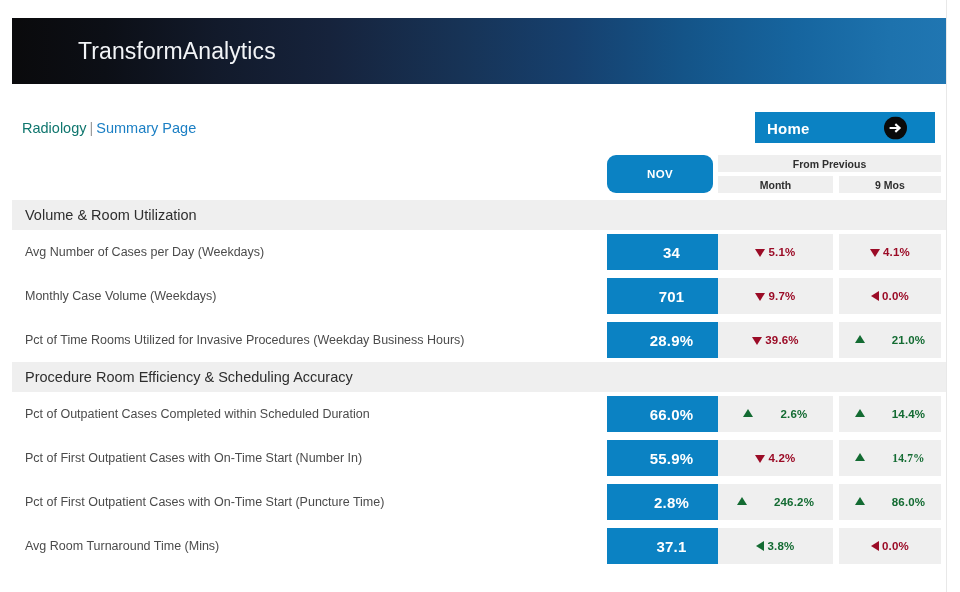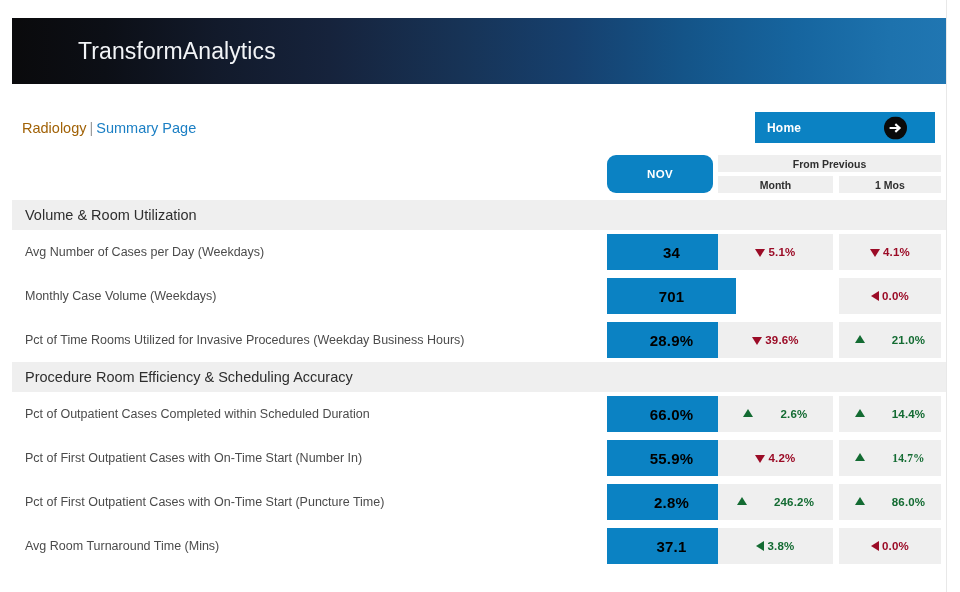--- a/index.html
+++ b/index.html
@@ -73,41 +73,41 @@
 
   
   .breadcrumb {
     position: absolute;
     left: 22px;
     top: 118px;
     font-size: 14.5px;
     white-space: nowrap;
     line-height: 20px;
   }
-  .crumb-root { color: #a16207; }
+  .crumb-root { color: #0f766e; }
   .crumb-sep  { color: #9a9a9a; padding: 0 3px; }
   .crumb-link { color: #1b7fc4; }
 
   
   .home-btn {
     position: absolute;
     left: 755px;
     top: 112px;
     width: 180px;
     height: 31px;
     background: #0b82c3;
     box-sizing: border-box;
   }
   .home-btn-label {
     position: absolute;
     left: 12px;
     top: 50%;
     transform: translateY(-50%);
     color: #ffffff;
-    font-size: 12px;
+    font-size: 15px;
     font-weight: bold;
     letter-spacing: 0.2px;
   }
   .home-btn-arrow {
     position: absolute;
     right: 28px;
     top: 50%;
     transform: translateY(-50%);
     width: 23px;
     height: 23px;
@@ -212,21 +212,21 @@
     height: 36px;
     display: flex;
     align-items: center;
     justify-content: center;
     box-sizing: border-box;
   }
   .cell.value {
     left: 607px;
     width: 129px;
     background: #0b82c3;
-    color: #000000;
+    color: #ffffff;
     font-size: 15px;
     font-weight: bold;
     letter-spacing: 0.2px;
   }
   .cell.delta {
     background: #efefef;
     font-size: 11.5px;
     font-weight: bold;
     letter-spacing: 0.2px;
   }
@@ -292,21 +292,21 @@
   <div class="col-nov">
     <span>NOV</span>
   </div>
   <div class="col-fromprev">
     <span>From Previous</span>
   </div>
   <div class="col-sub month">
     <span>Month</span>
   </div>
   <div class="col-sub mos12">
-    <span>1 Mos</span>
+    <span>9 Mos</span>
   </div>
 
   <div class="table" id="table-body">
       <div class="section-head">
         <span class="section-label">Volume &amp; Room Utilization</span>
       </div>
       <div class="metric-row">
         <div class="metric-label">Avg Number of Cases per Day (Weekdays)</div>
         <div class="cell value">
           <span>34</span>
@@ -322,20 +322,26 @@
             <span class="tri down"></span>
             <span>4.1%</span>
           </span>
         </div>
       </div>
       <div class="metric-row">
         <div class="metric-label">Monthly Case Volume (Weekdays)</div>
         <div class="cell value">
           <span>701</span>
         </div>
+        <div class="cell delta month">
+          <span class="down-bad" style="display: inline-flex; align-items: center;">
+            <span class="tri down"></span>
+            <span>9.7%</span>
+          </span>
+        </div>
         <div class="cell delta mos12">
           <span class="flat-bad" style="display: inline-flex; align-items: center;">
             <span class="tri left"></span>
             <span>0.0%</span>
           </span>
         </div>
       </div>
       <div class="metric-row">
         <div class="metric-label">Pct of Time Rooms Utilized for Invasive Procedures (Weekday Business Hours)</div>
         <div class="cell value">

